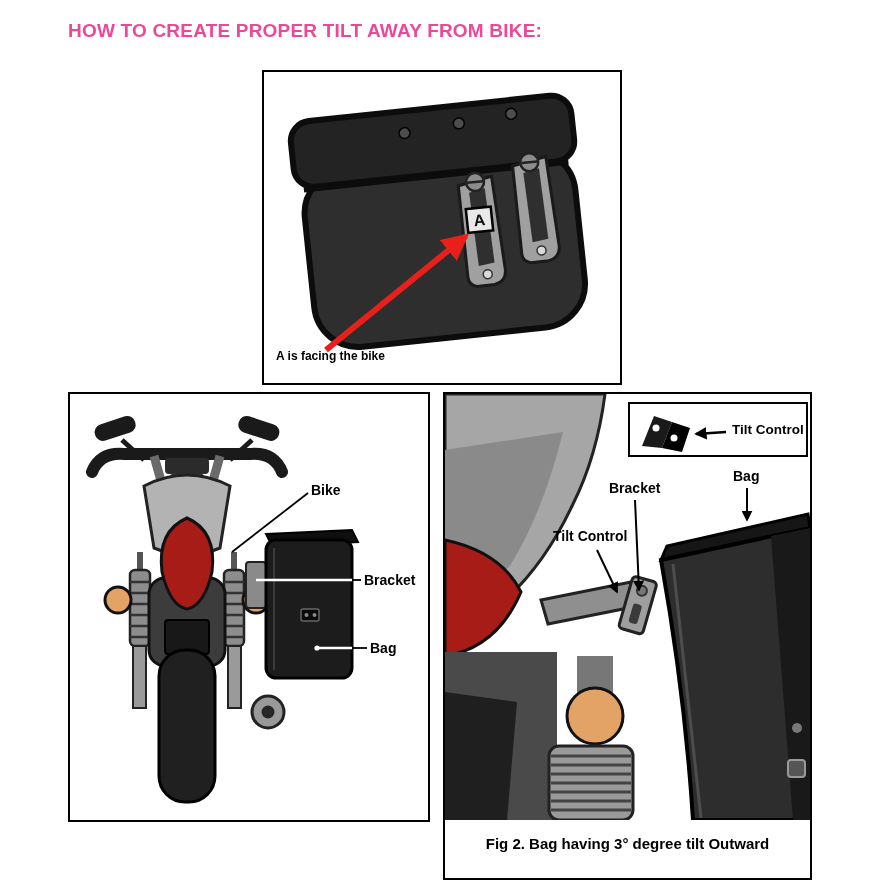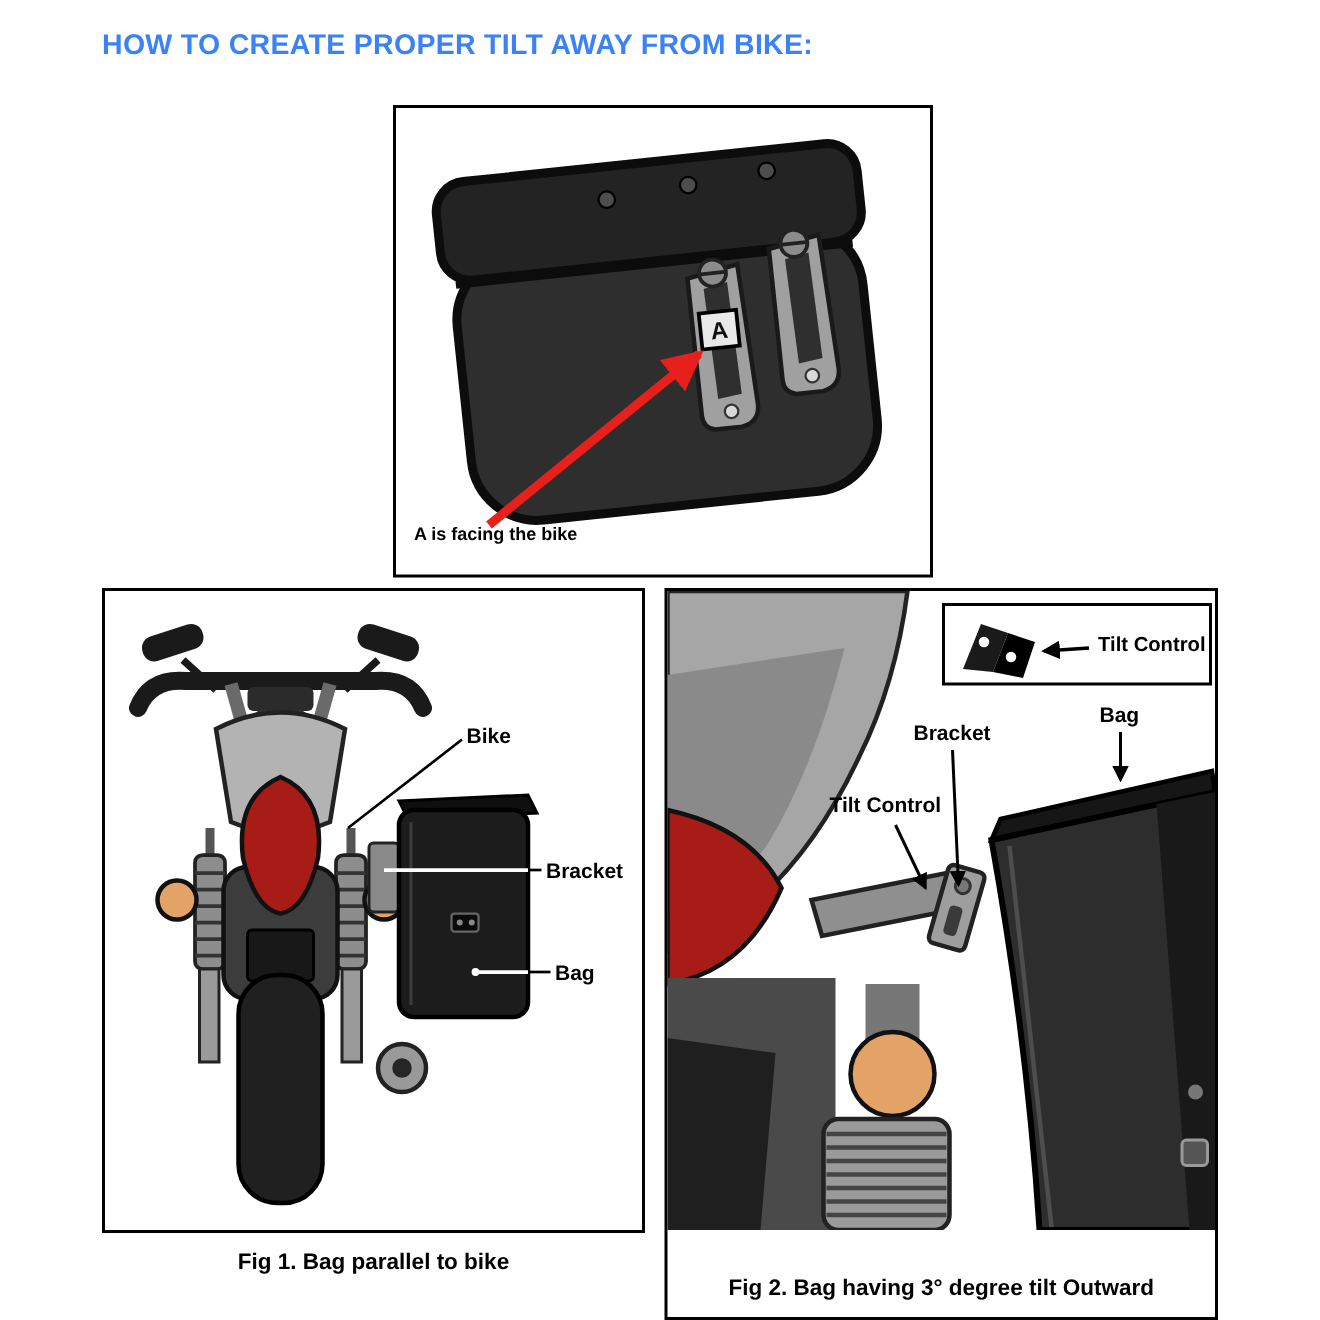--- a/index.html
+++ b/index.html
@@ -1,38 +1,38 @@
 <!DOCTYPE html>
 <html><head>
 <meta charset="utf-8">
 <style>
   * { margin:0; padding:0; box-sizing:border-box; }
   html,body { width:880px; height:880px; background:#ffffff;
               font-family:"Liberation Sans", sans-serif; }
   .page { position:relative; width:880px; height:880px; overflow:hidden; }
 
   .title { position:absolute; left:68px; top:20px; font-size:19px; font-weight:bold;
-           color:#3b82f6; letter-spacing:.2px; }
+           color:#ec4899; letter-spacing:.2px; }
 
   .box { position:absolute; border:2px solid #000; background:#fff; }
   #topbox  { left:262px; top:70px;  width:360px; height:315px; }
   #fig1box { left:68px;  top:392px; width:362px; height:430px; }
   #fig2box { left:443px; top:392px; width:369px; height:488px; }
 
   svg.art { position:absolute; left:0; top:0; display:block; }
 
   .figlabel { position:absolute; font-size:14px; font-weight:bold; color:#000;
               white-space:nowrap; }
 
   #acap { position:absolute; left:12px; top:277px; font-size:12px; font-weight:bold; }
 
   .caption { position:absolute; font-size:15px; font-weight:bold; color:#000;
              text-align:center; }
   #fig1cap { left:68px;  top:833px; width:362px; }
-  #fig2cap { left:443px; top:833px; width:369px; line-height:1.5;margin-top:15px; }
+  #fig2cap { left:443px; top:833px; width:369px; line-height:1.5; }
 
   .inset { position:absolute; left:183px; top:8px; width:180px; height:55px;
            border:2px solid #000; background:#fff; display:flex; align-items:center; }
   .inset .insetlabel { font-size:13.5px; font-weight:bold; white-space:nowrap; }
 </style>
 </head>
 <body>
 
 <div class="page">
 
@@ -151,21 +151,20 @@
       <circle cx="247" cy="254" r="2.6" fill="#fff"></circle>
       <line x1="247" y1="254" x2="282" y2="254" stroke="#fff" stroke-width="2.5"></line>
       <line x1="282" y1="254" x2="297" y2="254" stroke="#000" stroke-width="1.8"></line>
     </svg>
 
     <div class="figlabel" style="left:241px; top:88px;">Bike</div>
     <div class="figlabel" style="left:294px; top:178px;">Bracket</div>
     <div class="figlabel" style="left:300px; top:246px;">Bag</div>
   </div>
 
-  <div class="caption" id="fig1cap">Fig 1. Bag parallel to bike</div>
 
   <div class="box" id="fig2box">
     <svg class="art" width="365" height="426" viewBox="0 0 365 426">
       <defs>
         <marker id="ah-blk" viewBox="0 0 10 10" refX="8.5" refY="5" markerWidth="5.5" markerHeight="5.5" orient="auto">
           <path d="M0,0 L10,5 L0,10 Z" fill="#000"></path>
         </marker>
       </defs>
 
       <path d="M0,0 L160,0 Q152,62 128,110 Q100,170 60,206 Q32,230 0,240 Z" fill="#a6a6a6" stroke="#222" stroke-width="3"></path>

